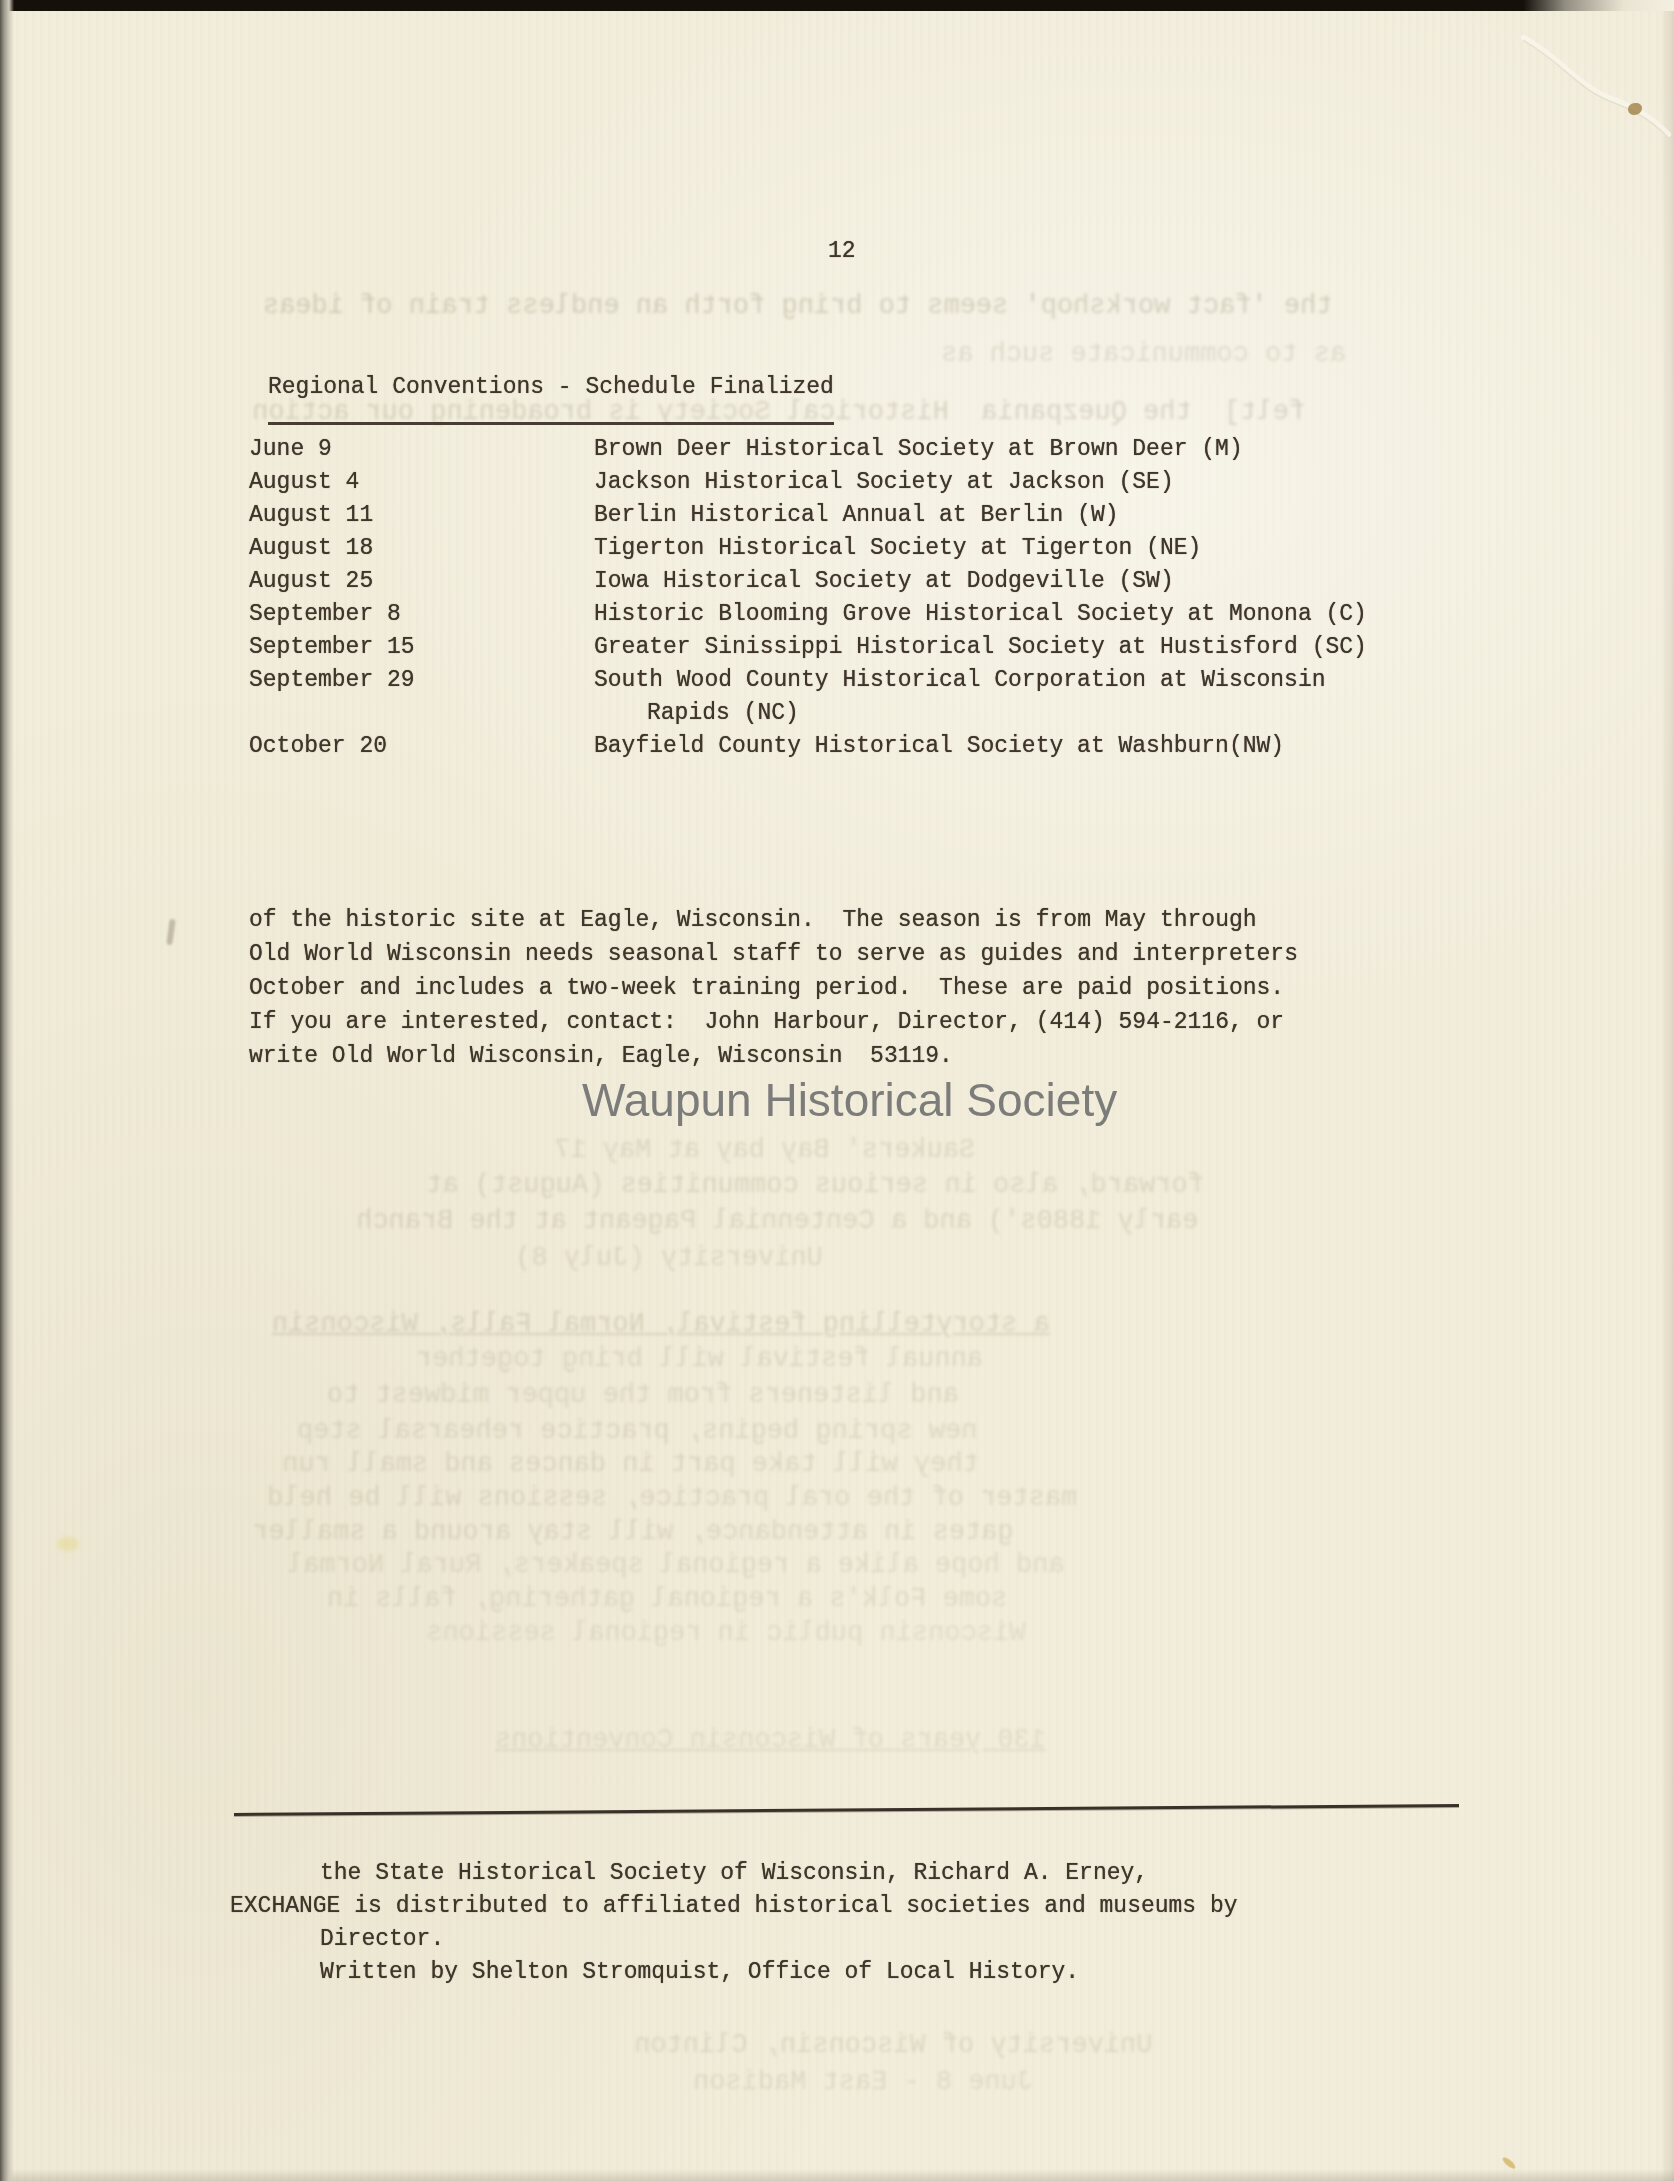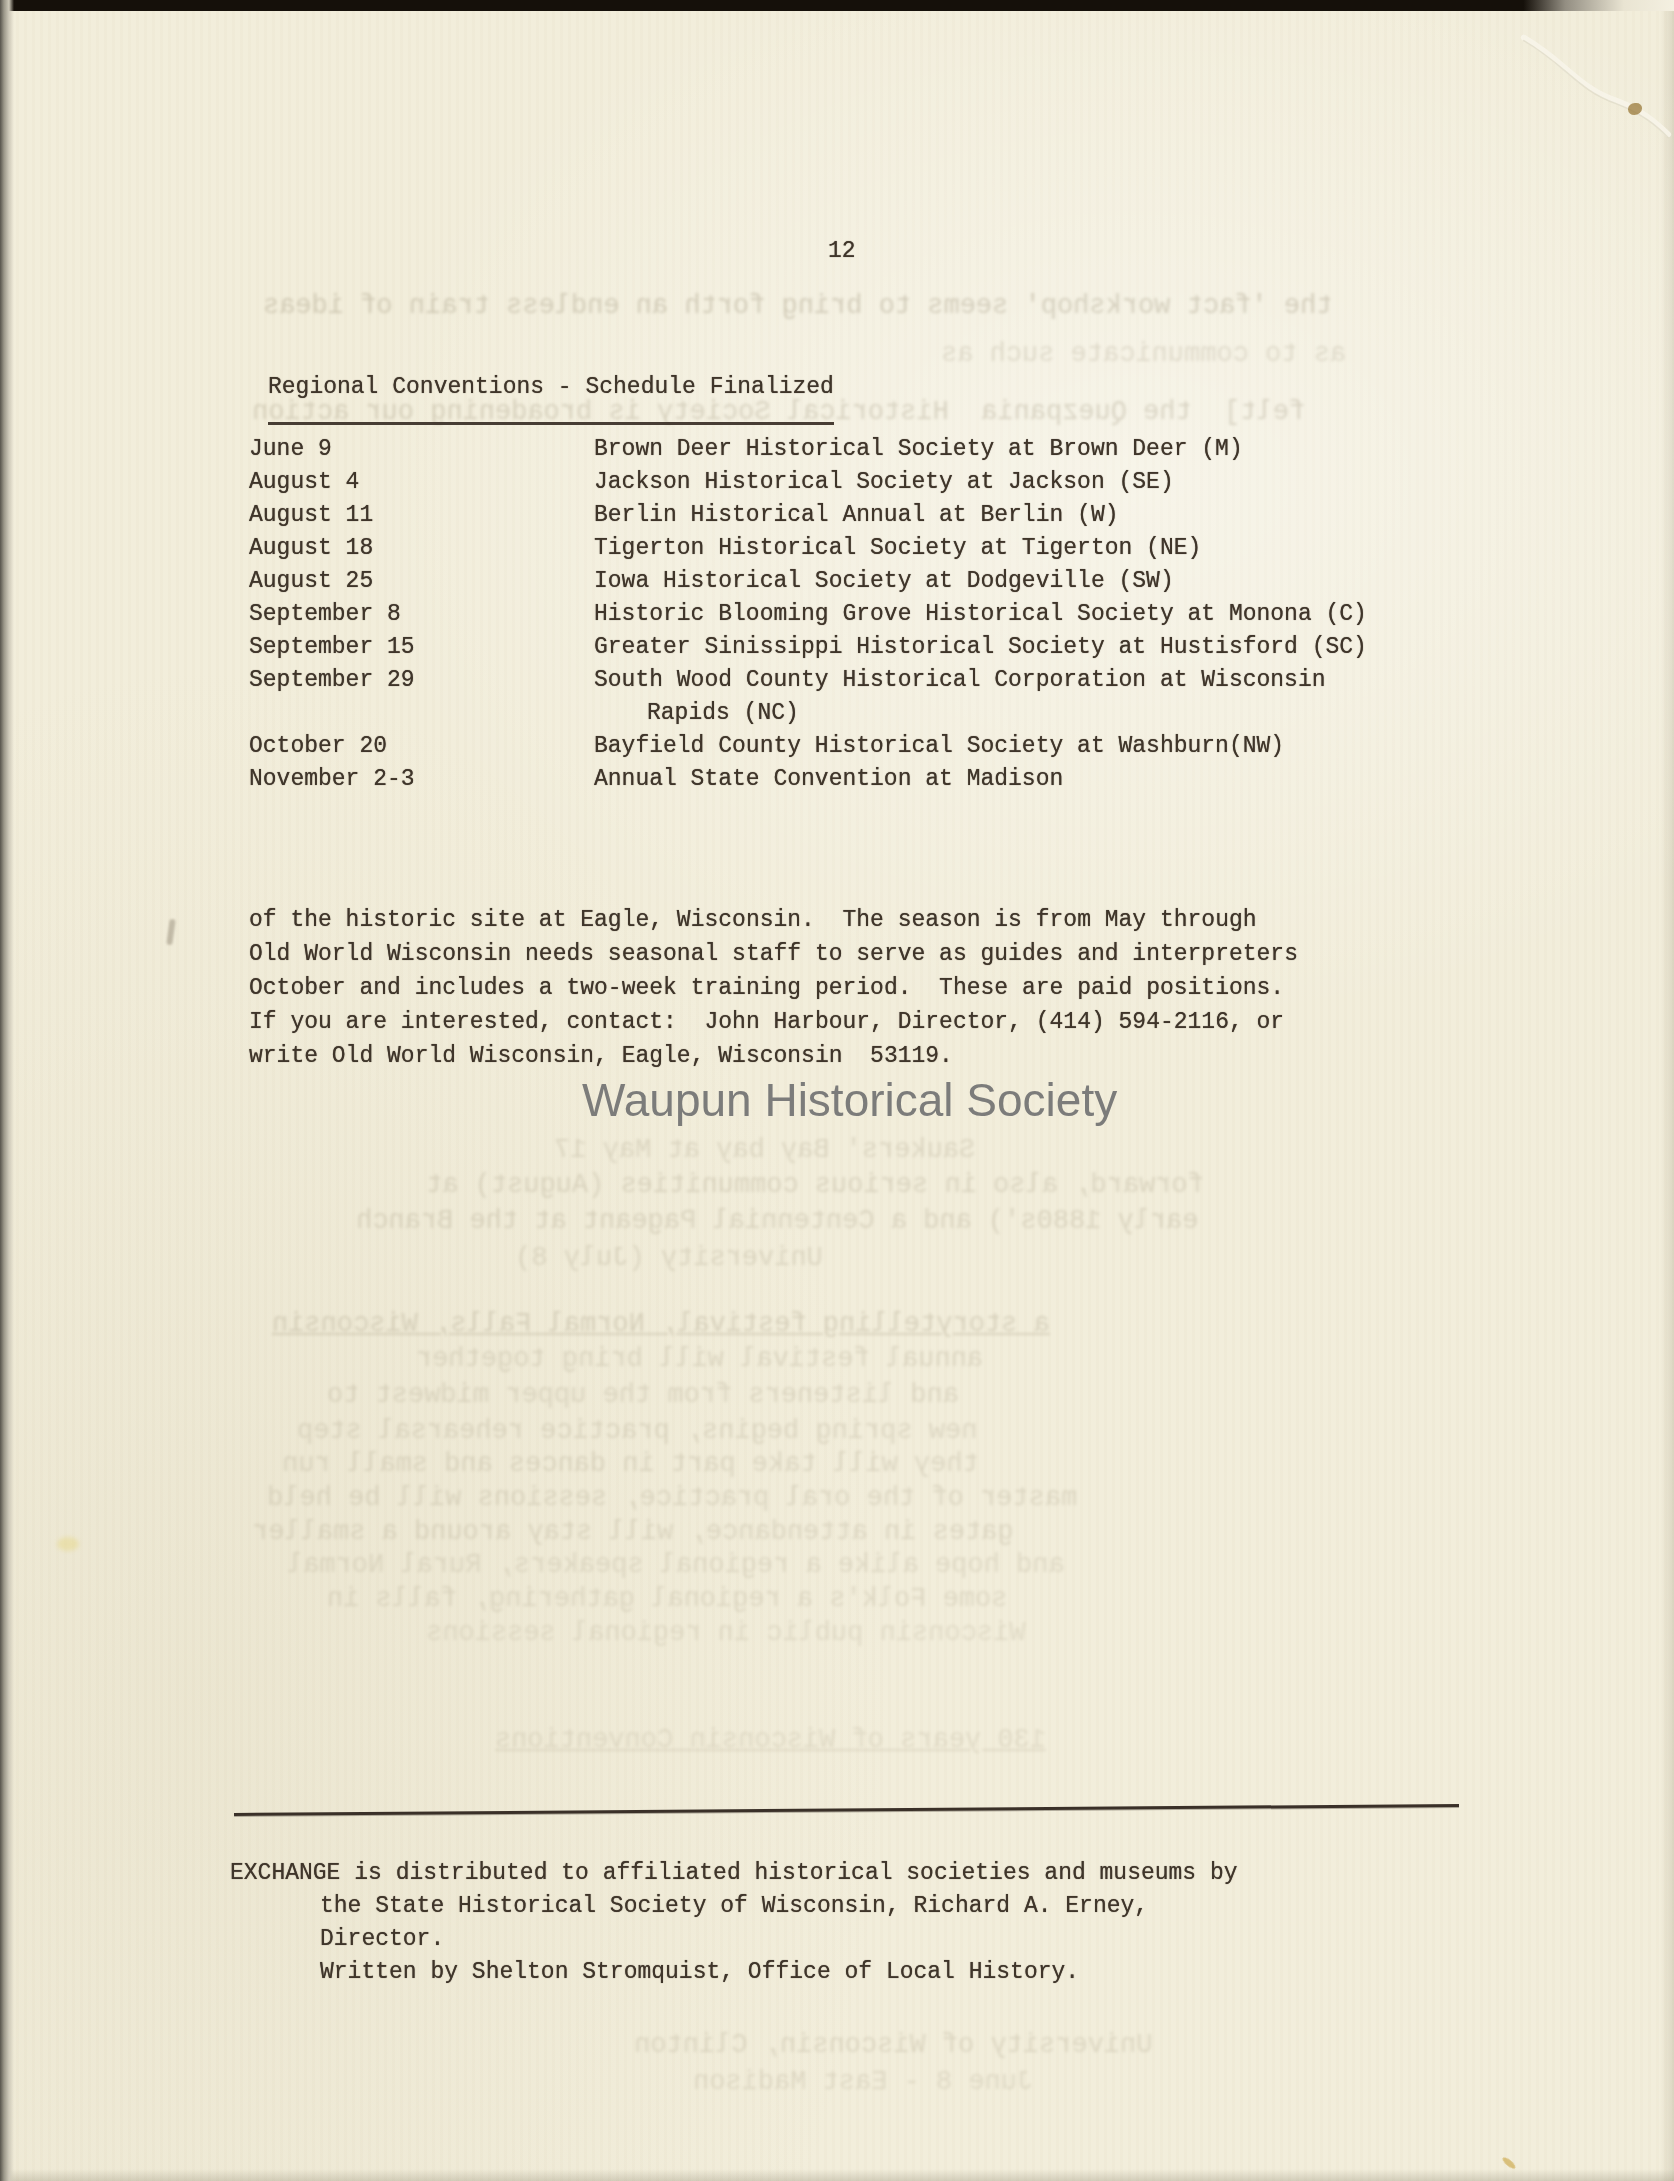--- a/index.html
+++ b/index.html
@@ -106,34 +106,33 @@
   <div class="tw"><span class="date">June 9</span><span class="event">Brown Deer Historical Society at Brown Deer (M)</span></div>
   <div class="tw"><span class="date">August 4</span><span class="event">Jackson Historical Society at Jackson (SE)</span></div>
   <div class="tw"><span class="date">August 11</span><span class="event">Berlin Historical Annual at Berlin (W)</span></div>
   <div class="tw"><span class="date">August 18</span><span class="event">Tigerton Historical Society at Tigerton (NE)</span></div>
   <div class="tw"><span class="date">August 25</span><span class="event">Iowa Historical Society at Dodgeville (SW)</span></div>
   <div class="tw"><span class="date">September 8</span><span class="event">Historic Blooming Grove Historical Society at Monona (C)</span></div>
   <div class="tw"><span class="date">September 15</span><span class="event">Greater Sinissippi Historical Society at Hustisford (SC)</span></div>
   <div class="tw"><span class="date">September 29</span><span class="event">South Wood County Historical Corporation at Wisconsin</span></div>
   <div class="tw cont">Rapids (NC)</div>
   <div class="tw"><span class="date">October 20</span><span class="event">Bayfield County Historical Society at Washburn(NW)</span></div>
-  <div class="tw"><span class="date">November 2-3</span><span class="event">Annual State Convention at Madison</span></div>
 </div>
 
 <div class="para">
   <div class="tw">of the historic site at Eagle, Wisconsin.  The season is from May through</div>
   <div class="tw">Old World Wisconsin needs seasonal staff to serve as guides and interpreters</div>
   <div class="tw">October and includes a two-week training period.  These are paid positions.</div>
   <div class="tw">If you are interested, contact:  John Harbour, Director, (414) 594-2116, or</div>
   <div class="tw">write Old World Wisconsin, Eagle, Wisconsin  53119.</div>
 </div>
 
 <div class="watermark">Waupun Historical Society</div>
 
 <div class="rule"></div>
 
 <div class="footer">
+  <div class="tw ind">the State Historical Society of Wisconsin, Richard A. Erney,</div>
   <div class="tw">EXCHANGE is distributed to affiliated historical societies and museums by</div>
-  <div class="tw ind">the State Historical Society of Wisconsin, Richard A. Erney,</div>
   <div class="tw ind">Director.</div>
   <div class="tw ind">Written by Shelton Stromquist, Office of Local History.</div>
 </div>
 
 
 </body></html>

